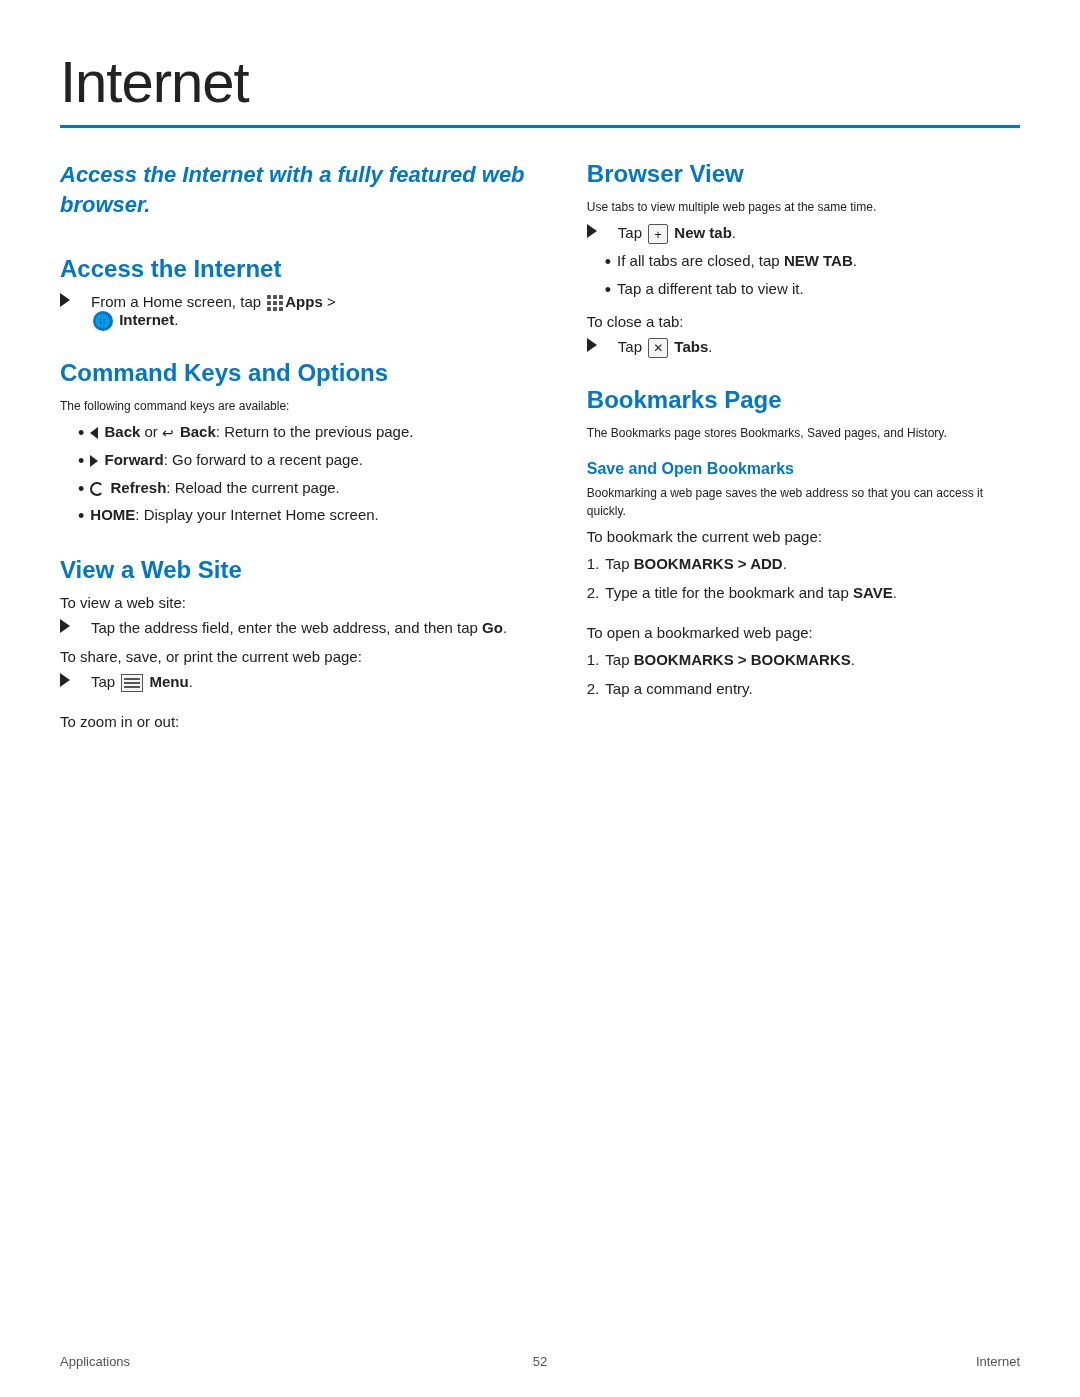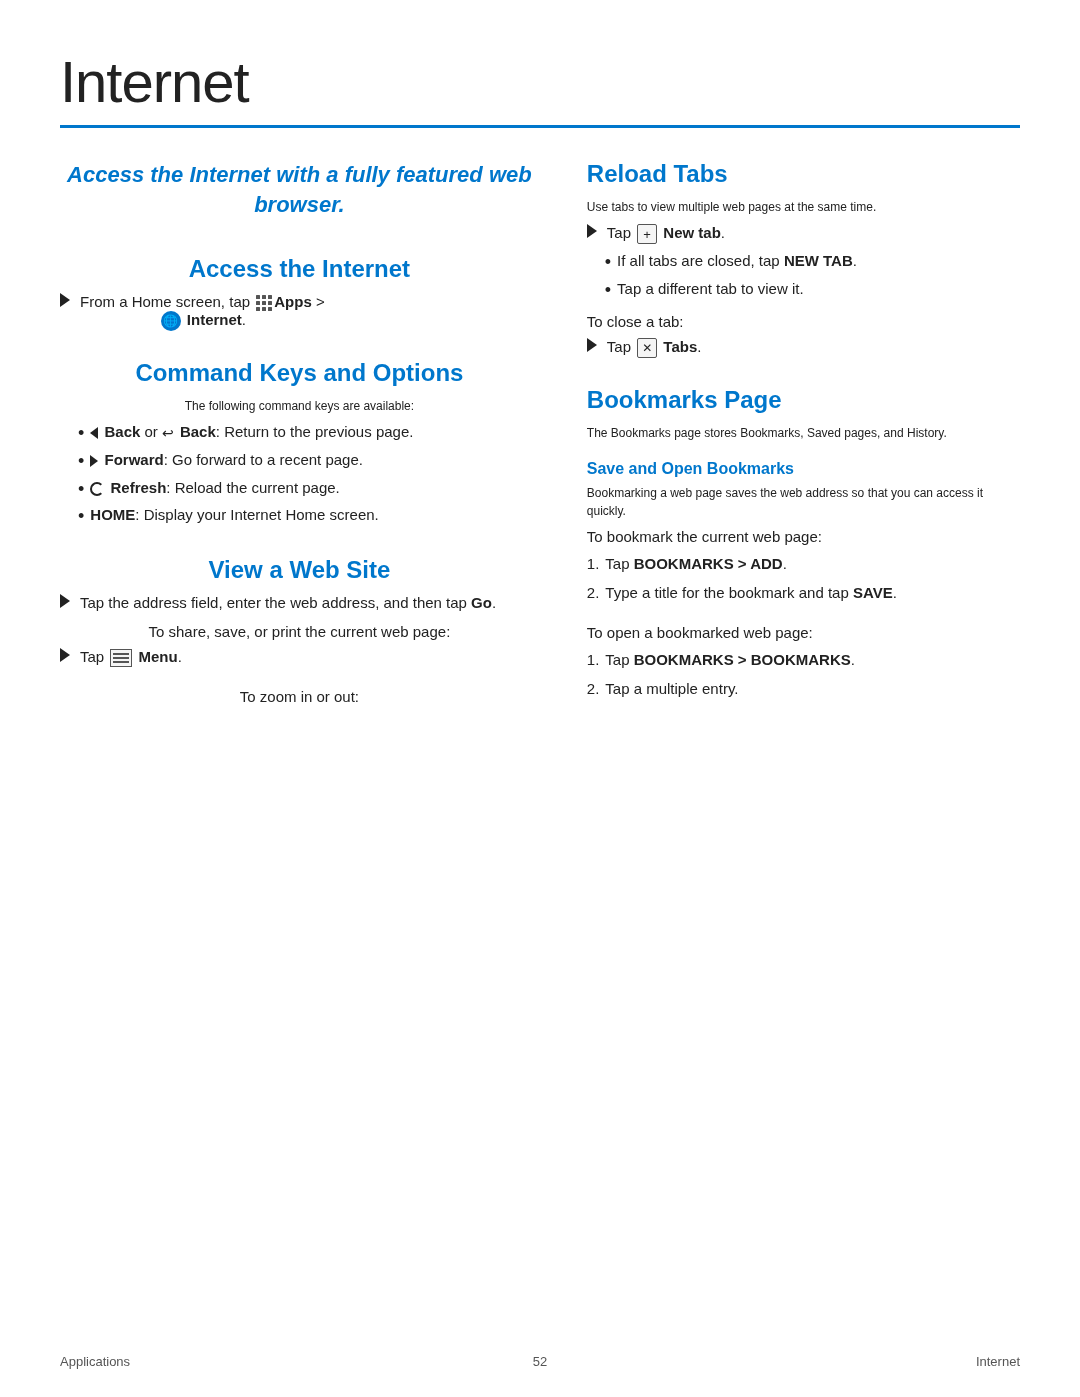--- a/index.html
+++ b/index.html
@@ -26,21 +26,20 @@
       border: none;
       border-top: 3px solid #0077cc;
       margin-bottom: 32px;
     }
     .two-col {
       display: flex;
       gap: 48px;
     }
     .col-left {
       flex: 1.05;
-      text-align: center;
     }
     .col-right {
       flex: 0.95;
     }
     .intro-italic {
       font-style: italic;
       font-size: 22px;
       color: #0077cc;
       font-weight: bold;
       line-height: 1.35;
@@ -59,21 +58,21 @@
       color: #0077cc;
       margin-bottom: 6px;
       margin-top: 18px;
     }
     .section {
       margin-bottom: 28px;
     }
     .arrow-item {
       display: flex;
       align-items: flex-start;
-      gap: 6px;
+      gap: 17px;
       margin-bottom: 8px;
     }
     .bullet-list {
       list-style: none;
       padding-left: 18px;
       margin: 6px 0 6px 0;
     }
     .bullet-list li {
       display: flex;
       align-items: flex-start;
@@ -297,20 +296,21 @@
             <span>
               <strong>HOME</strong>: Display your Internet Home screen.
             </span>
           </li>
         </ul>
       </div>
 
       <div class="section">
         <h2 class="section-title">View a Web Site</h2>
 
+        <p class="context-label">To view a web site:</p>
         <div class="arrow-item">
           <span class="triangle-right"></span>
           <span>Tap the address field, enter the web address, and then tap <strong>Go</strong>.</span>
         </div>
 
         <p class="context-label" style="margin-top:12px;">To share, save, or print the current web page:</p>
         <div class="arrow-item">
           <span class="triangle-right"></span>
           <span>
             Tap
@@ -324,21 +324,21 @@
         </div>
 
         <p class="context-label" style="margin-top:21px;">To zoom in or out:</p>
       </div>
 
     </div>
 
     <div class="col-right">
 
       <div class="section">
-        <h2 class="section-title">Reload Tabs</h2>
+        <h2 class="section-title">Browser View</h2>
         <p class="para">Use tabs to view multiple web pages at the same time.</p>
 
         <div class="arrow-item">
           <span class="triangle-right"></span>
           <span>
             Tap
             <span class="icon-box">+</span>
             <strong>New tab</strong>.
           </span>
         </div>
@@ -385,21 +385,21 @@
         </ol>
 
         <p class="context-label" style="margin-top:20px;">To open a bookmarked web page:</p>
         <ol class="numbered-list">
           <li>
             <span class="num">1.</span>
             <span>Tap <strong>BOOKMARKS &gt; BOOKMARKS</strong>.</span>
           </li>
           <li>
             <span class="num">2.</span>
-            <span>Tap a multiple entry.</span>
+            <span>Tap a command entry.</span>
           </li>
         </ol>
       </div>
 
     </div>
 
   </div>
 
   <div class="footer">
     <span>Applications</span>

